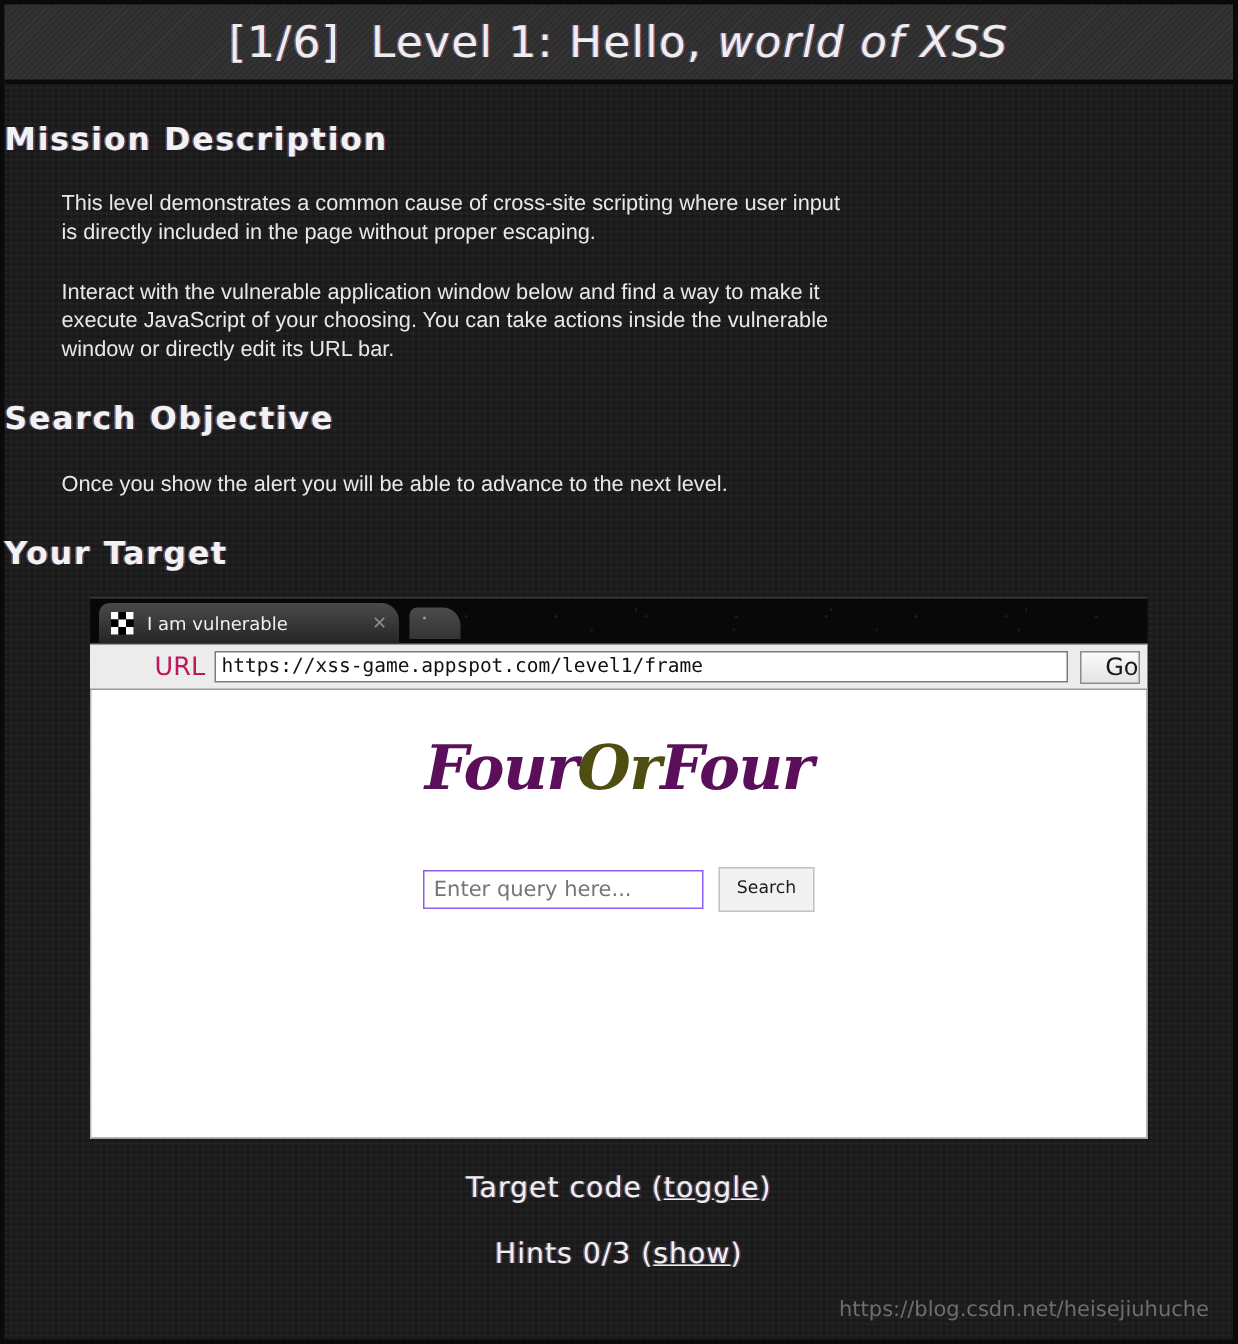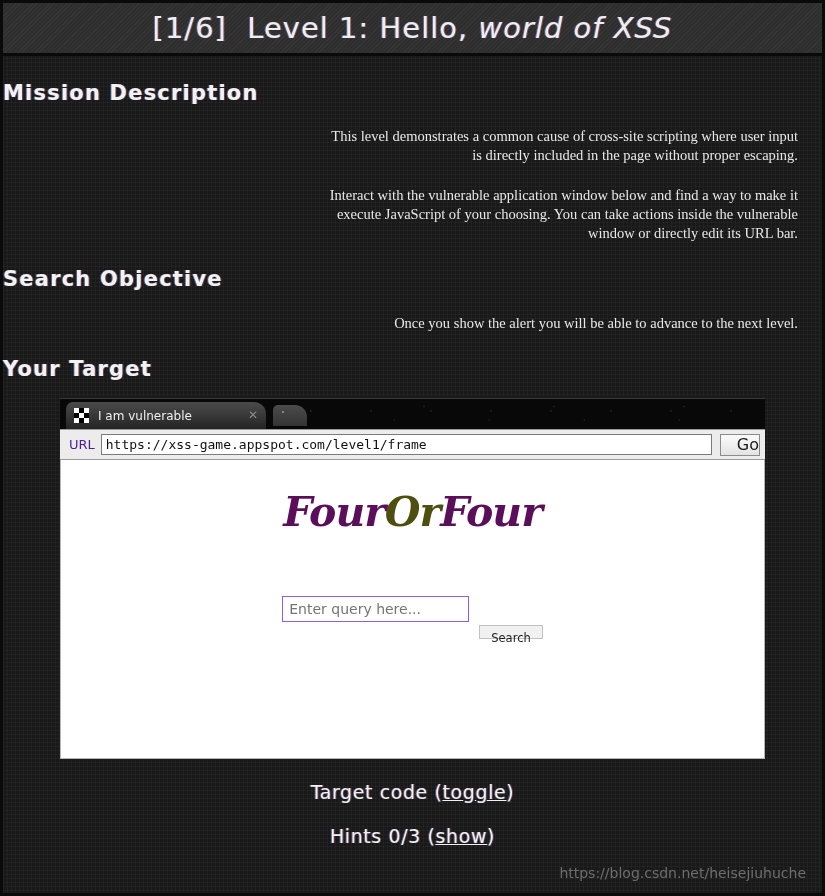--- a/index.html
+++ b/index.html
@@ -56,26 +56,26 @@
   .section-head {
     text-align: left;
     font-family: "DejaVu Sans", sans-serif;
     font-size: 21px;
     font-weight: bold;
     color: #f2f2f2;
     letter-spacing: 1.2px;
     text-shadow: -1px 0 rgba(120,160,255,0.5), 1px 0 rgba(255,120,120,0.4);
   }
   .para {
-    text-align: right;
-    font-family: Liberation Serif, serif;
+    text-align: left;
+    font-family: Liberation Sans, sans-serif;
     font-size: 14.5px;
     line-height: 19px;
     color: #e8e8e8;
-    padding: 0 24px;
+    padding: 0 38px;
     white-space: pre-line;
   }
   .para b { font-weight: bold; color: #ffffff; }
 
   #md-head  { margin-top: 25px; }
   #md-p1    { margin-top: 22px; }
   #md-p2    { margin-top: 21px; }
   #mo-head  { margin-top: 24px; }
   #mo-p1    { margin-top: 22px; }
   #mo-p2    { margin-top: 23px; }
@@ -162,23 +162,24 @@
     box-sizing: border-box;
     background: #ececec;
     border-top: 1px solid #9a9a9a;
     border-bottom: 1px solid #9a9a9a;
     display: flex;
     align-items: center;
     padding: 0 5px 0 9px;
   }
   #url-label {
     font-family: "DejaVu Sans", sans-serif;
-    font-size: 13px;
-    color: #4c1d95;
+    font-size: 17px;
+    color: #be185d;
     margin-right: 6px;
+    margin-left: 34px;
   }
   #url-input {
     flex: 1 1 auto;
     height: 21px;
     box-sizing: border-box;
     border: 1px solid #7b7b7b;
     background: #ffffff;
     font-family: "DejaVu Sans Mono", monospace;
     font-size: 13px;
     color: #101010;
@@ -234,30 +235,29 @@
     border: 1px solid #8b5cf6;
     background: #fff;
     font-family: "DejaVu Sans", sans-serif;
     font-size: 14px;
     color: #101010;
     padding: 12px 6px;
     line-height: 24px;
   }
   #search-btn {
     margin-left: 10px;
-    height: 14px;
+    height: 30px;
     padding: 0 11px;
     box-sizing: border-box;
     background: #f1f1f1;
     border: 1px solid #c2c2c2;
     font-family: "DejaVu Sans", sans-serif;
     font-size: 11.5px;
     color: #1c1c1c;
     line-height: 24px;
-    margin-top: 47px;
   }
 
   
   .foot-line {
     text-align: center;
     font-family: "DejaVu Sans", sans-serif;
     font-size: 19px;
     color: #f0f0f0;
     letter-spacing: 0.6px;
     text-shadow: -1px 0 rgba(120,160,255,0.45), 1px 0 rgba(255,120,120,0.38);

